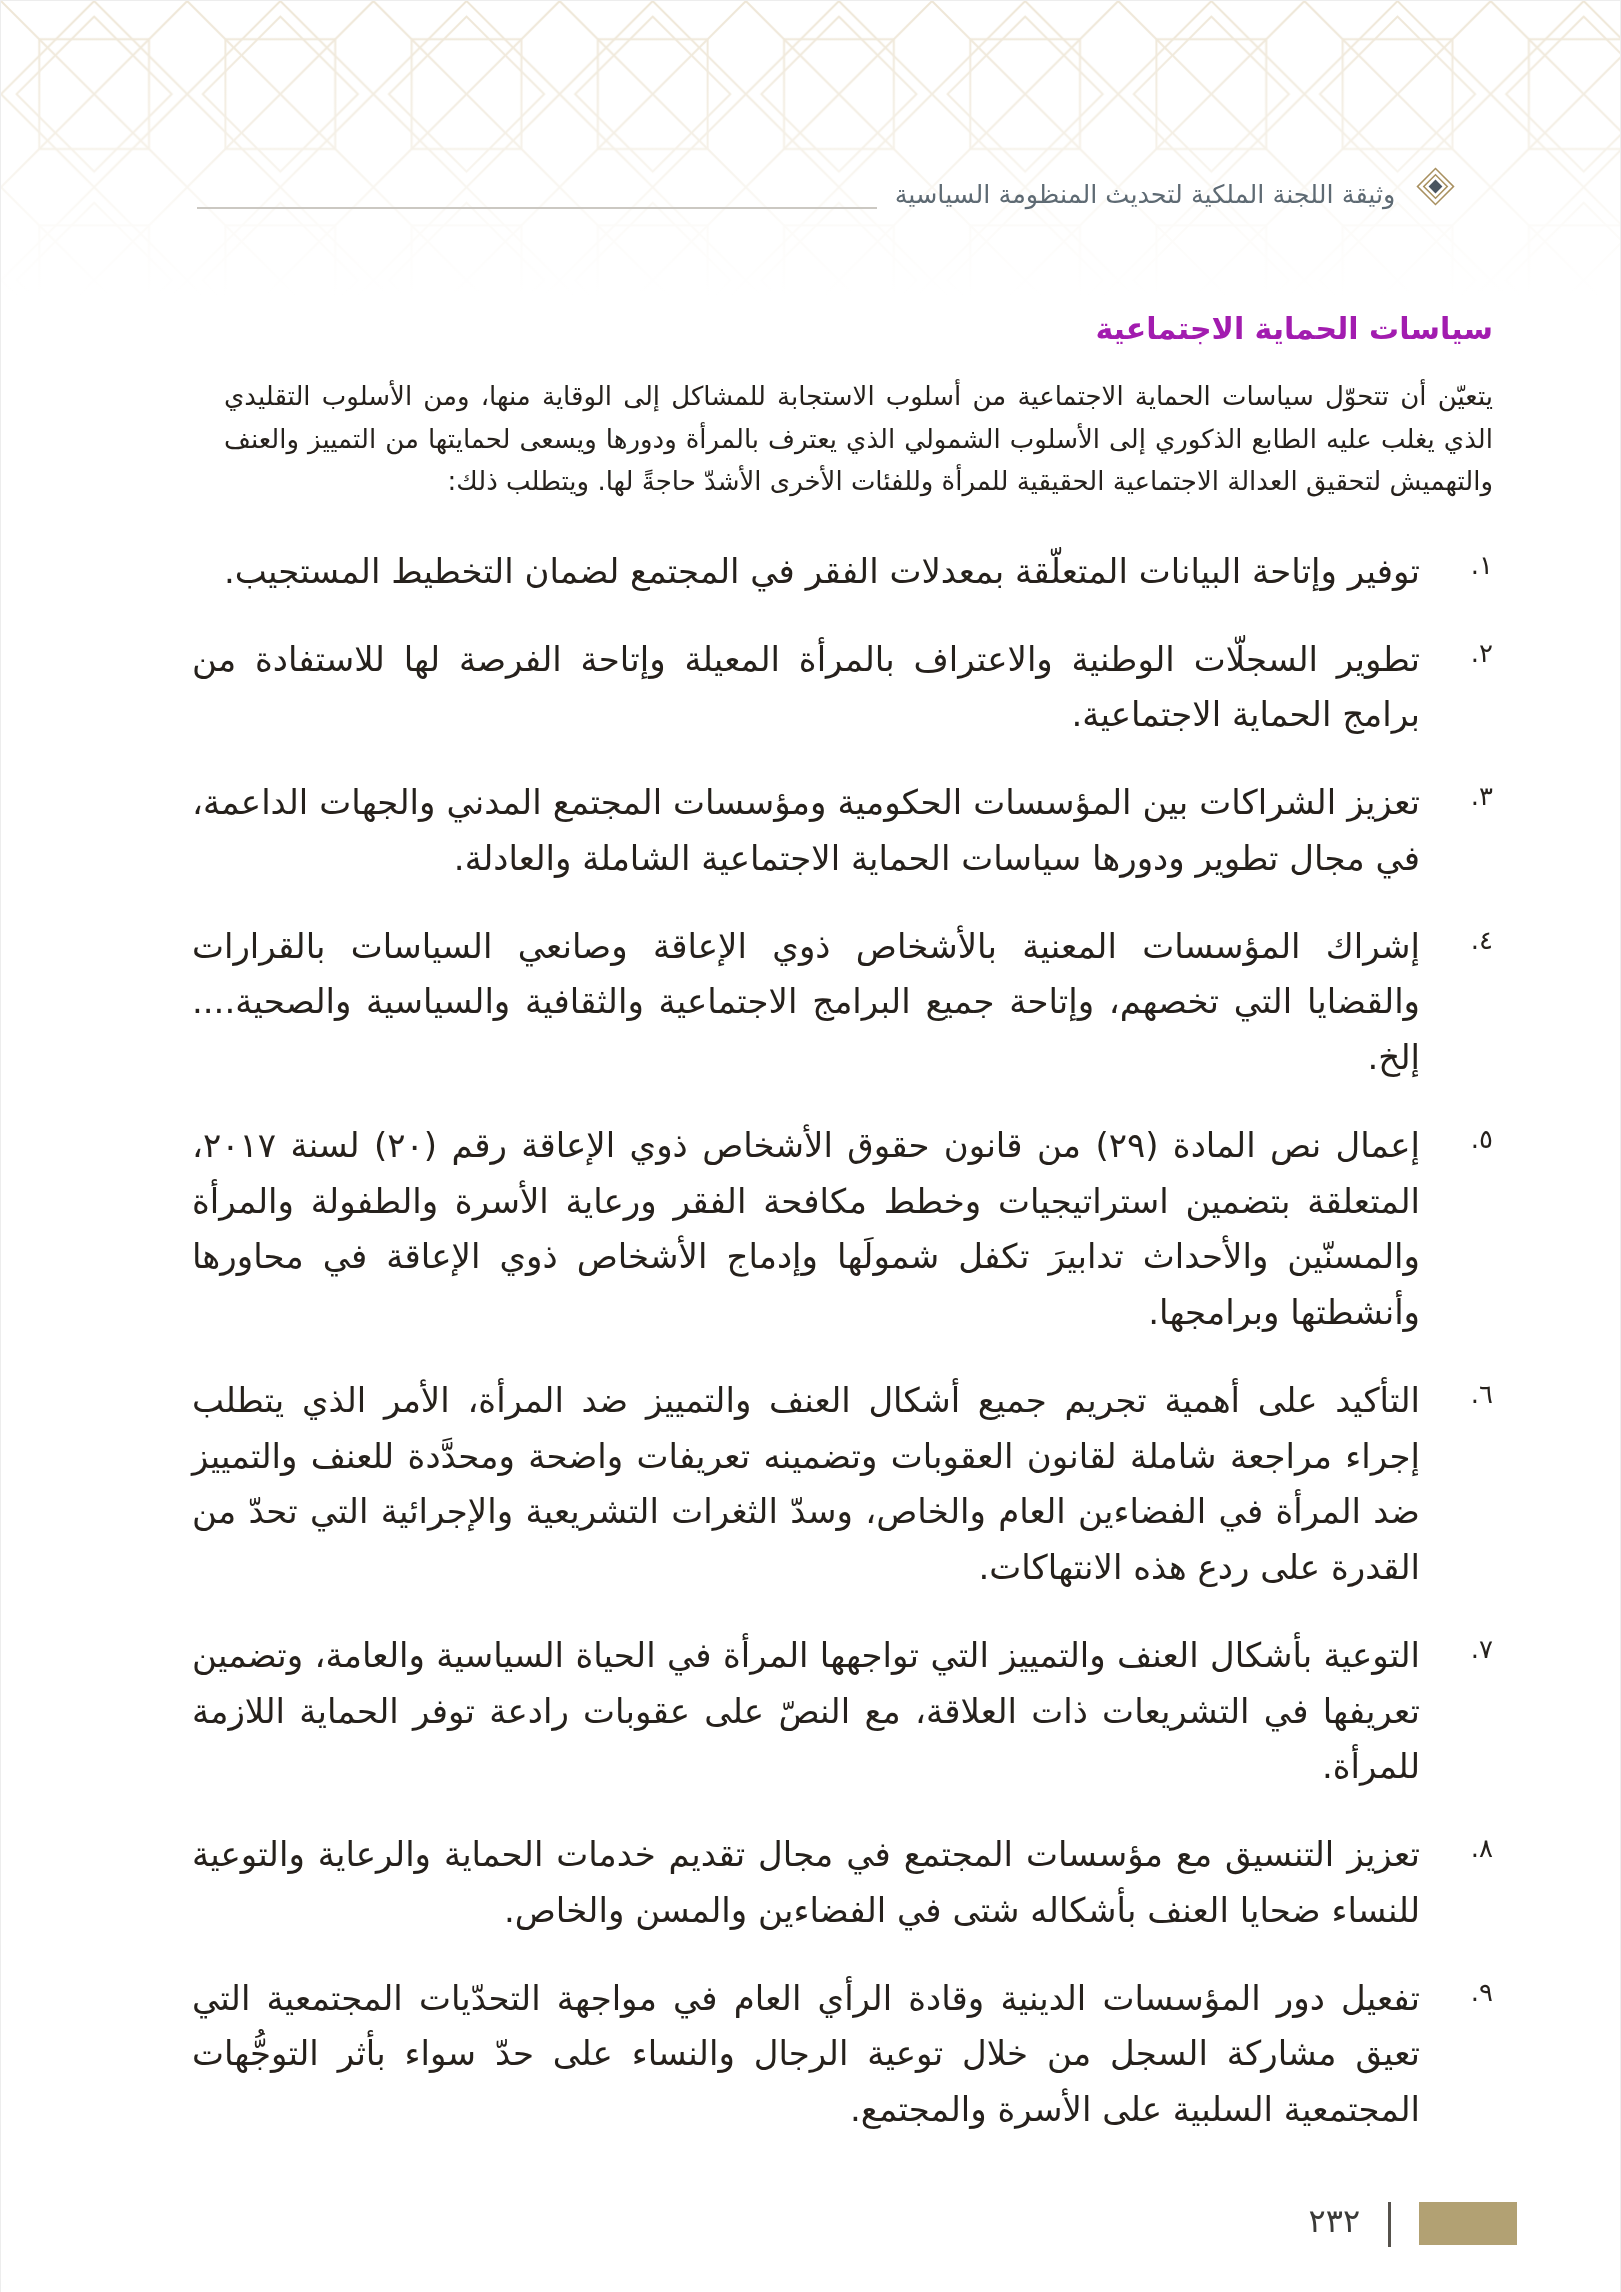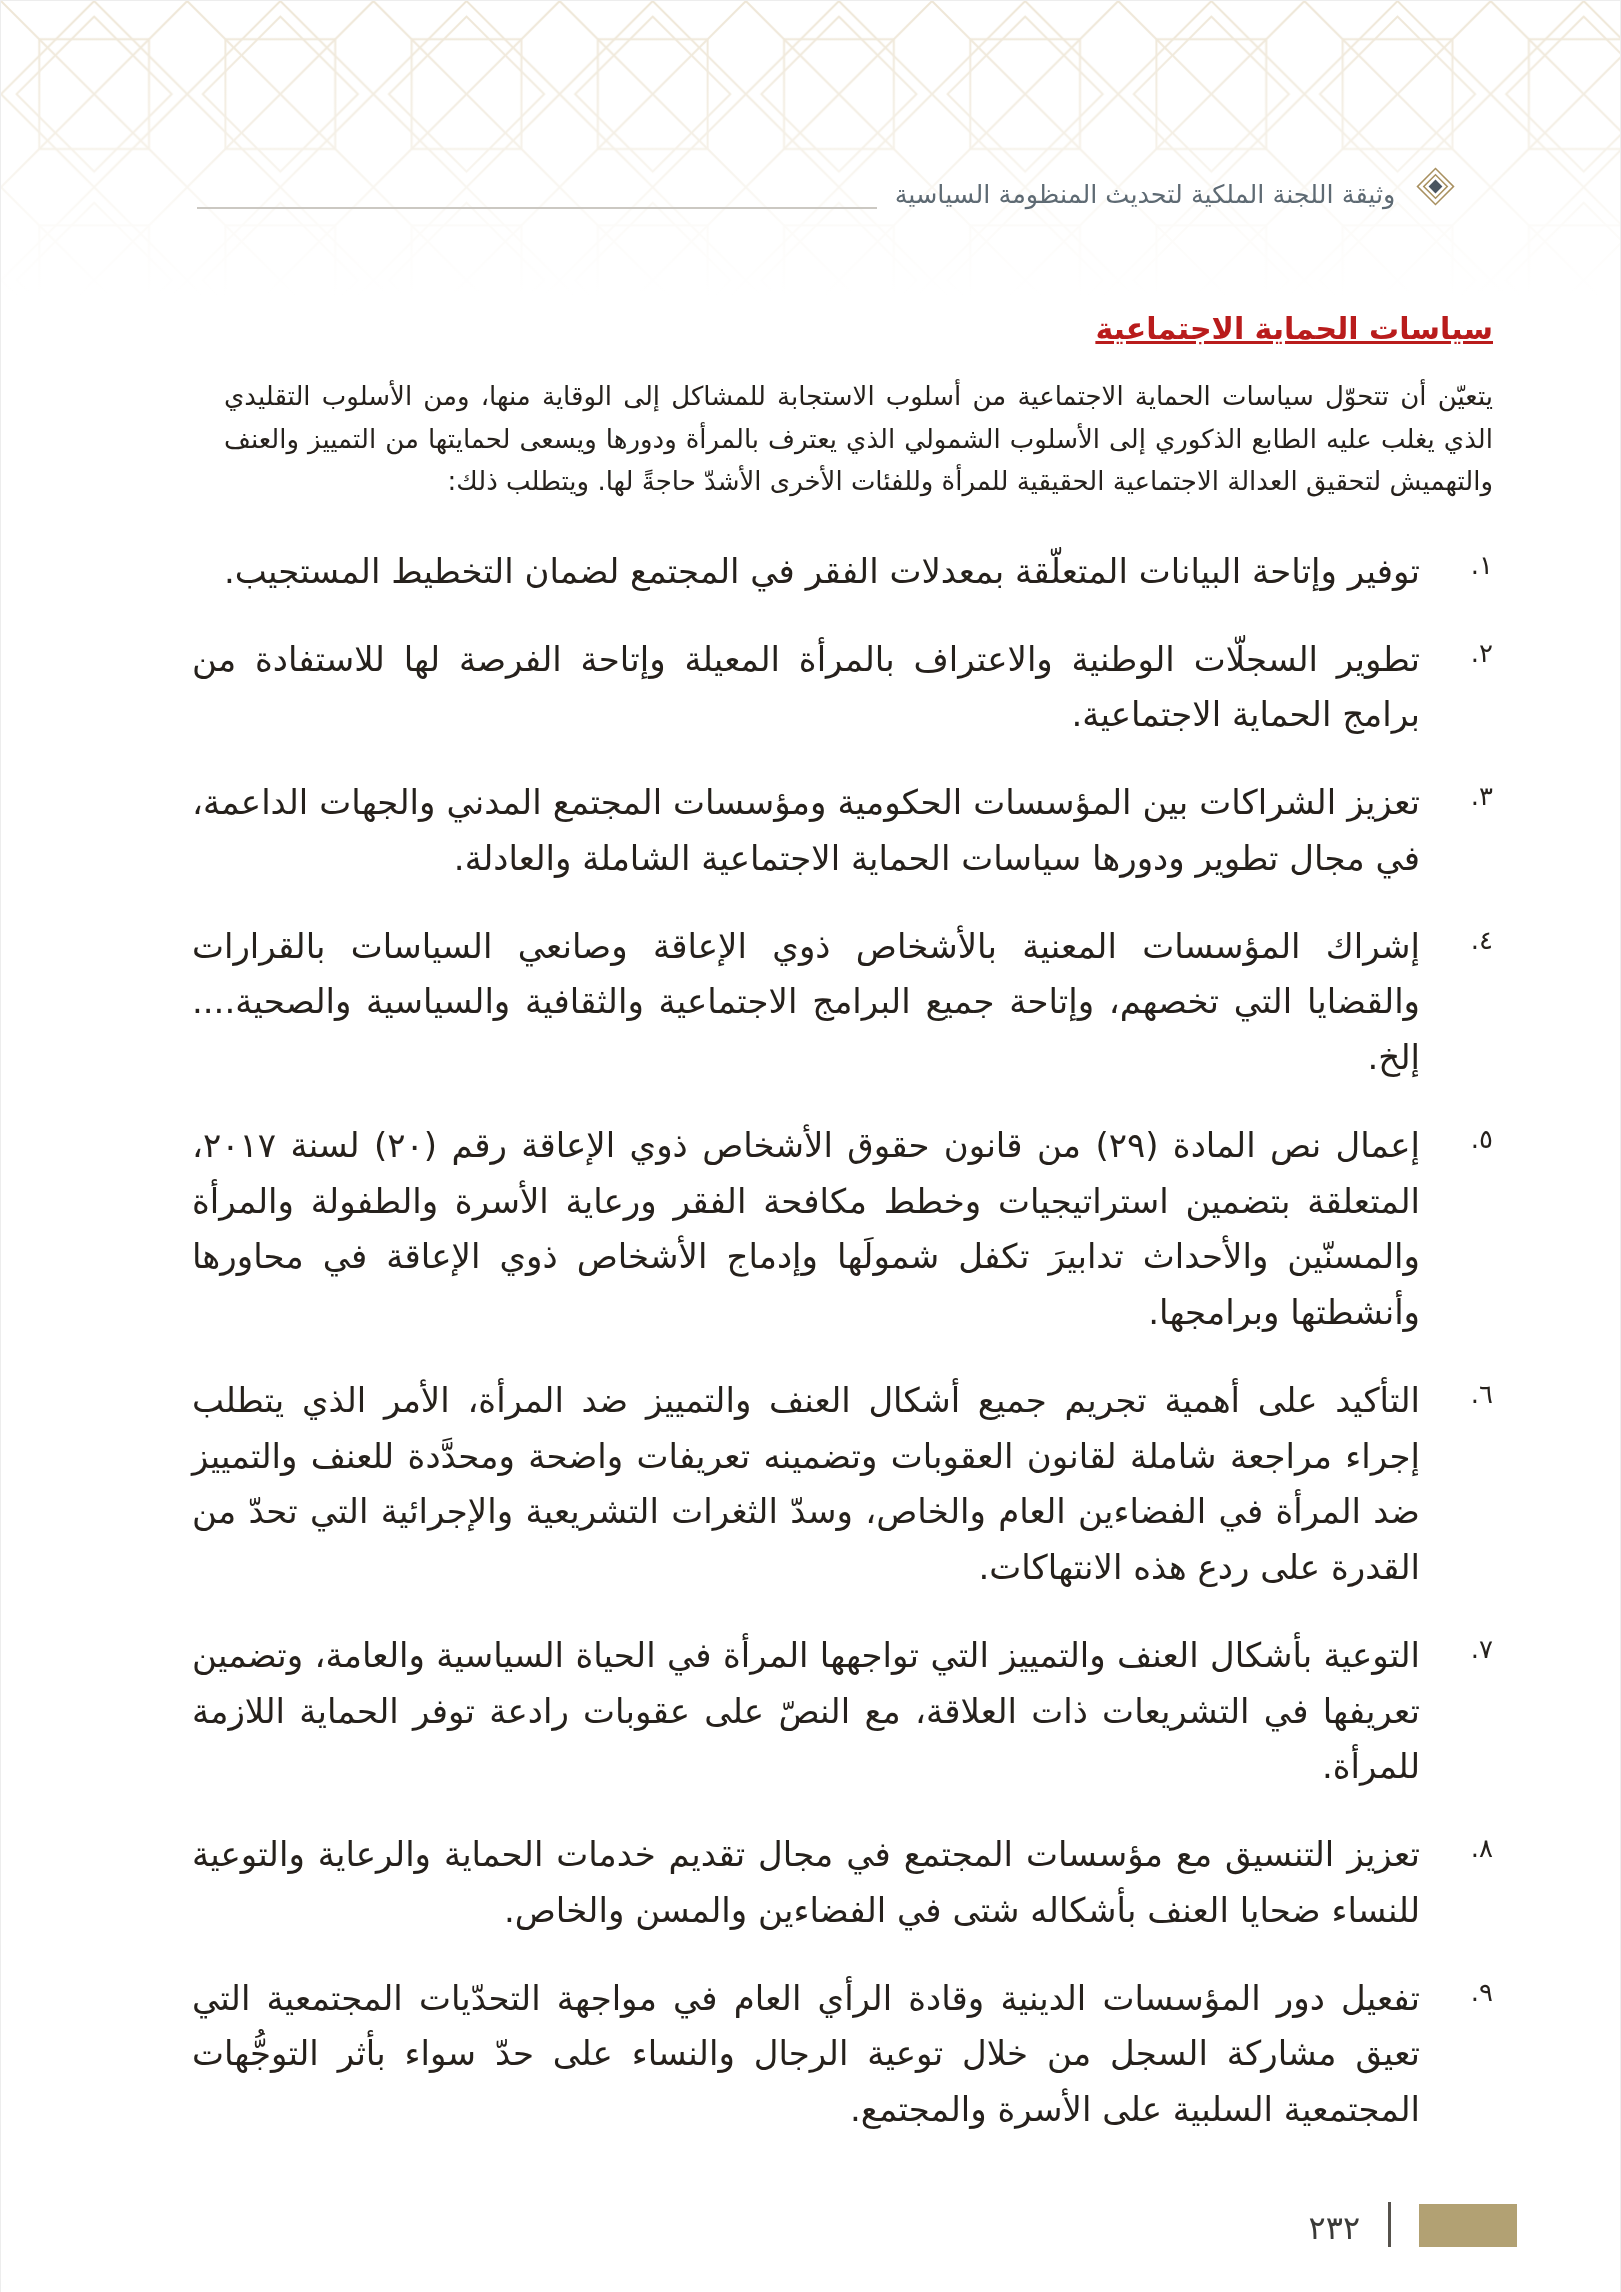--- a/index.html
+++ b/index.html
@@ -64,23 +64,22 @@
   .content {
     position: absolute;
     top: 310px;
     right: 127px;
     left: 191px;
     direction: rtl;
   }
   .doc-heading {
     font-size: 30px;
     font-weight: bold;
-    color: #b91c1c;
+    color: #a21caf;
     margin-bottom: 29px;
-    text-decoration: underline;
   }
   .intro {
     font-size: 26px;
     line-height: 1.64;
     text-align: justify;
     margin-bottom: 41px;
     margin-left: 32px;
   }
   .items-list { direction: rtl; }
   .item {
@@ -100,21 +99,21 @@
     text-align: justify;
   }
 
   
   .footer {
     position: absolute;
     top: 2201px;
     right: 103px;
     display: flex;
     direction: ltr;
-    align-items: flex-end;
+    align-items: flex-start;
     gap: 28px;
   }
   .page-num { font-size: 32px; color: #3a3a38; }
   .footer-bar { width: 2.9px; height: 45px; background: #56524c; }
   .footer-block { width: 98px; height: 43px; background: #b2a173; }
 </style>
 </head>
 <body>
 
 <div class="page">

